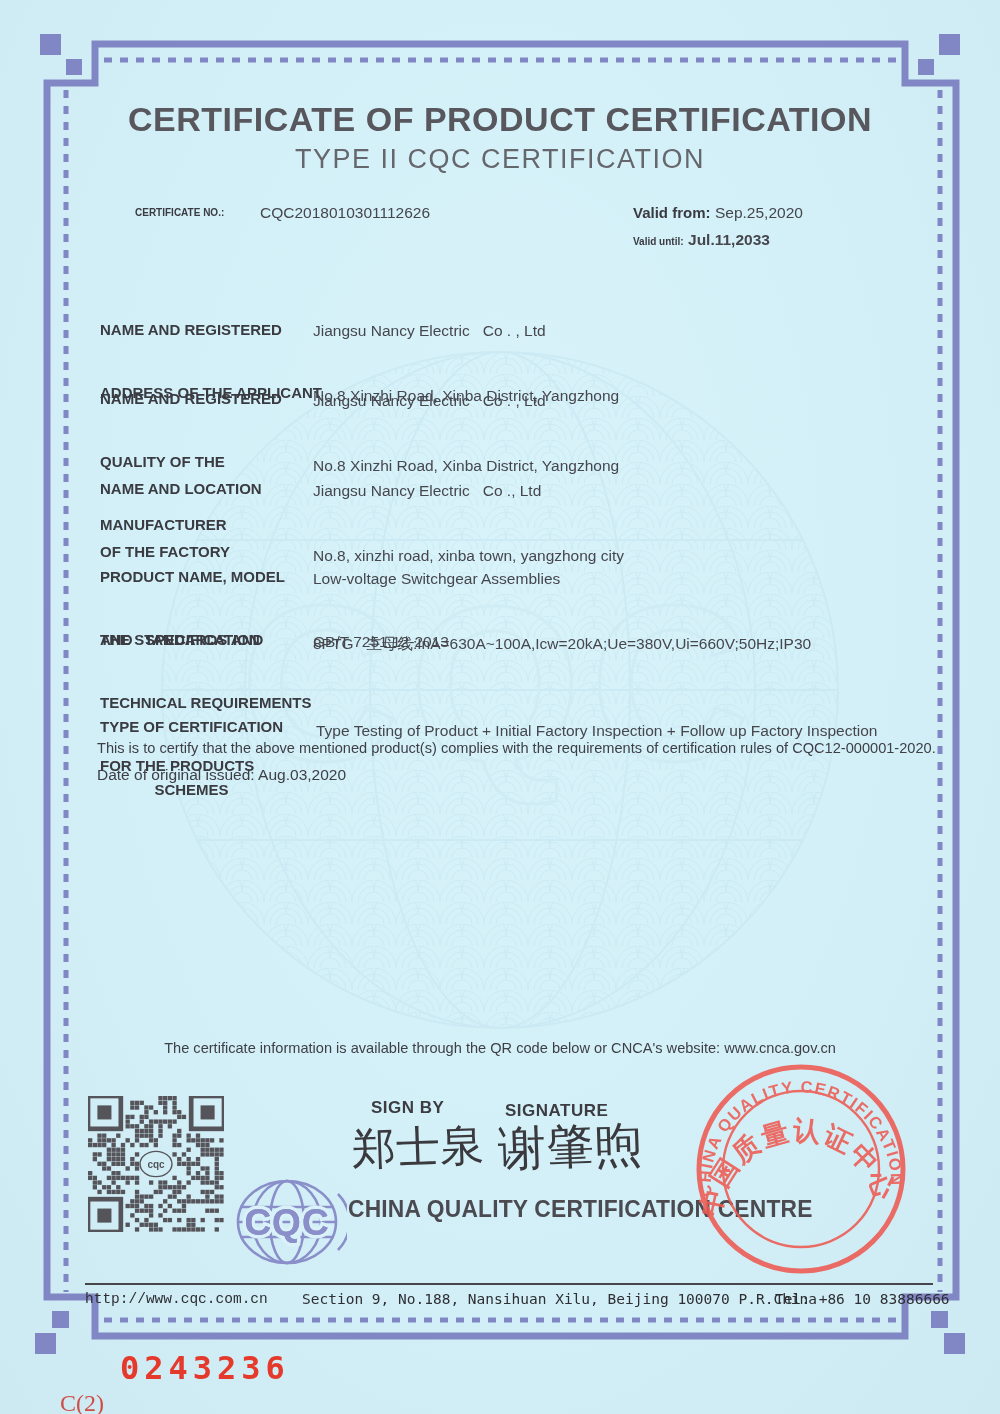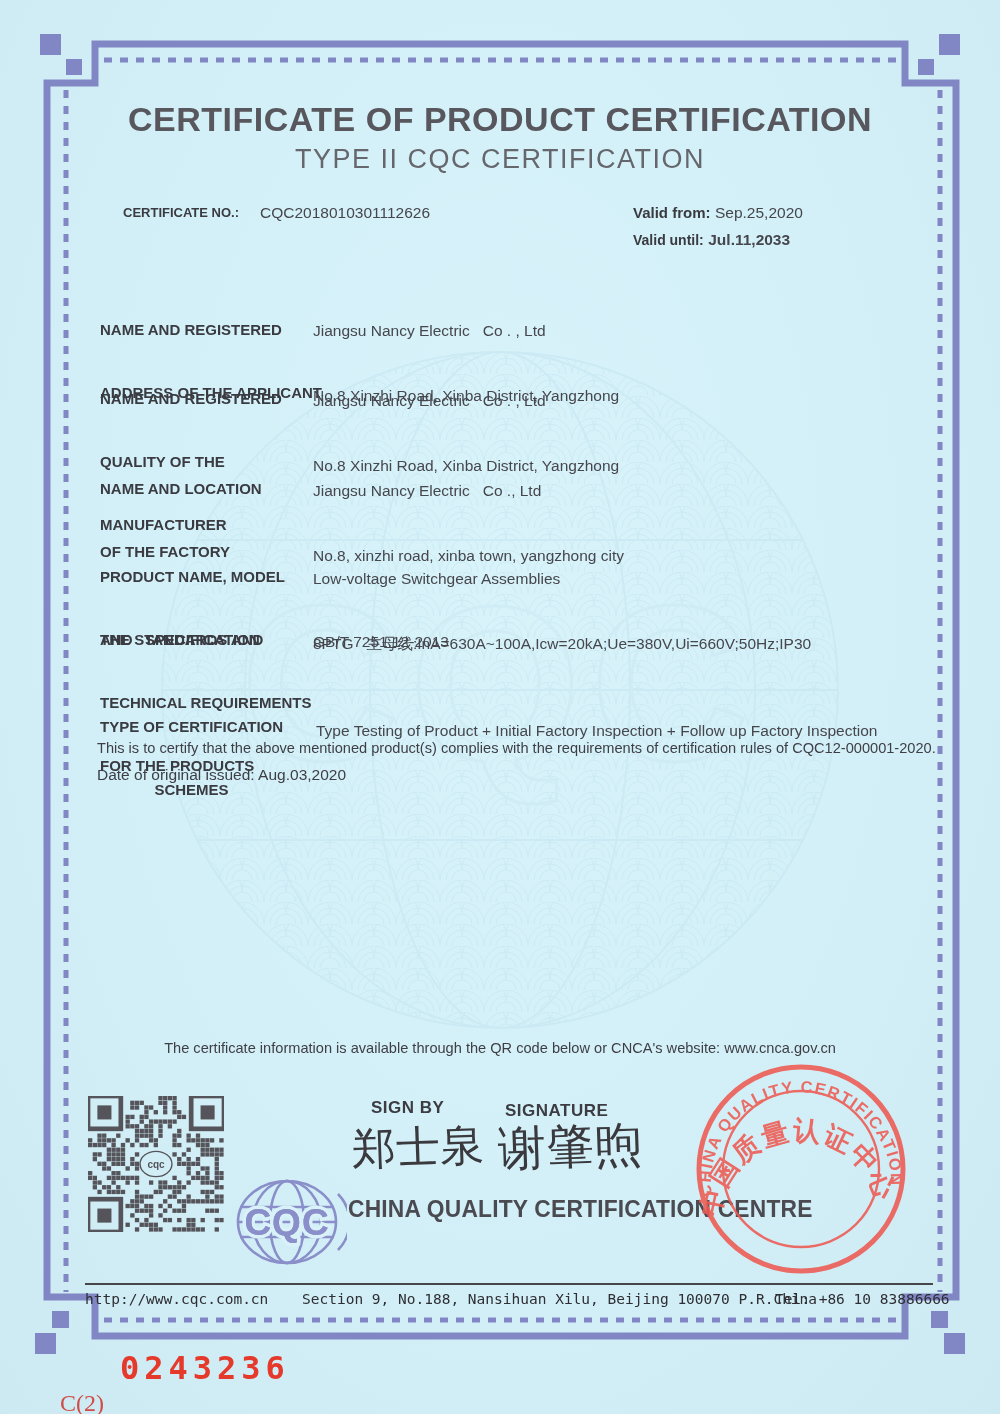--- a/index.html
+++ b/index.html
@@ -74,28 +74,28 @@
       <rect x="52" y="1311" width="17" height="17"></rect>
       <rect x="35" y="1333" width="21" height="21"></rect>
       <rect x="931" y="1311" width="17" height="17"></rect>
       <rect x="944" y="1333" width="21" height="21"></rect>
     </g>
   </svg>
 
   <div class="abs title" style="left:50%; transform:translateX(-50%); top:100px;">CERTIFICATE OF PRODUCT CERTIFICATION</div>
   <div class="abs subtitle" style="left:50%; transform:translateX(-50%); top:144px;">TYPE II CQC CERTIFICATION</div>
 
-  <div class="abs lbl" style="left:123px; top:202px; font-size:13px;">CERTIFICATE NO.:</div>
+  <div class="abs lbl" style="left:135px; top:202px; font-size:10px;">CERTIFICATE NO.:</div>
   <div class="abs val" style="left:260px; top:202px;">CQC2018010301112626</div>
   <div class="abs" style="left:633px; top:202px;">
     <span class="lbl" style="font-size:15px;">Valid from:</span>
     <span class="val">Sep.25,2020</span>
   </div>
   <div class="abs" style="left:633px; top:229px;">
-    <span class="lbl" style="font-size:14px;">Valid until:</span>
+    <span class="lbl" style="font-size:10px;">Valid until:</span>
     <span class="val" style="font-weight:600;margin-top:45px;">Jul.11,2033</span>
   </div>
 
   <div class="abs lbl" style="left:100px; top:277px;">
     <div>NAME AND REGISTERED</div>
     <div>ADDRESS OF THE APPLICANT</div>
   </div>
   <div class="abs val" style="left:313px; top:277px;">
     <div>Jiangsu Nancy Electric   Co . , Ltd</div>
     <div>No.8 Xinzhi Road, Xinba District, Yangzhong</div>
@@ -479,20 +479,20 @@
       <text font-family="Liberation Sans, sans-serif" font-weight="bold" font-size="16.5" fill="#ee5a52" letter-spacing="1.5">
         <textPath href="#ringPath" startOffset="0">CHINA  QUALITY  CERTIFICATION  CENTRE</textPath>
       </text>
       <text font-family="DejaVu Sans, sans-serif" font-weight="bold" font-size="27" fill="#ee5a52" letter-spacing="2">
         <textPath href="#innerPath" startOffset="2">中国质量认证中心</textPath>
       </text>
     </g>
   </svg>
 
   <div class="rule" style="left:85px; top:1283px; width:848px;"></div>
-  <div class="abs footer-text mono" style="left:85px; top:1291px;">http://www.cqc.com.cn</div>
+  <div class="abs footer-text mono" style="left:85px; top:1291px;font-family:Liberation Mono, monospace;">http://www.cqc.com.cn</div>
   <div class="abs footer-text mono" style="left:302px; top:1291px;text-align:right;">Section 9, No.188, Nansihuan Xilu, Beijing 100070 P.R.China</div>
   <div class="abs footer-text mono" style="left:775px; top:1291px;">Tel: +86 10 83886666</div>
 
   <div class="abs serial-prefix" style="left:60px; top:1390px;text-align:center;">C(2)</div>
   <div class="abs serial-number" style="left:120px; top:1349px;">0243236</div>
 
 </div>
 
 </body></html>

